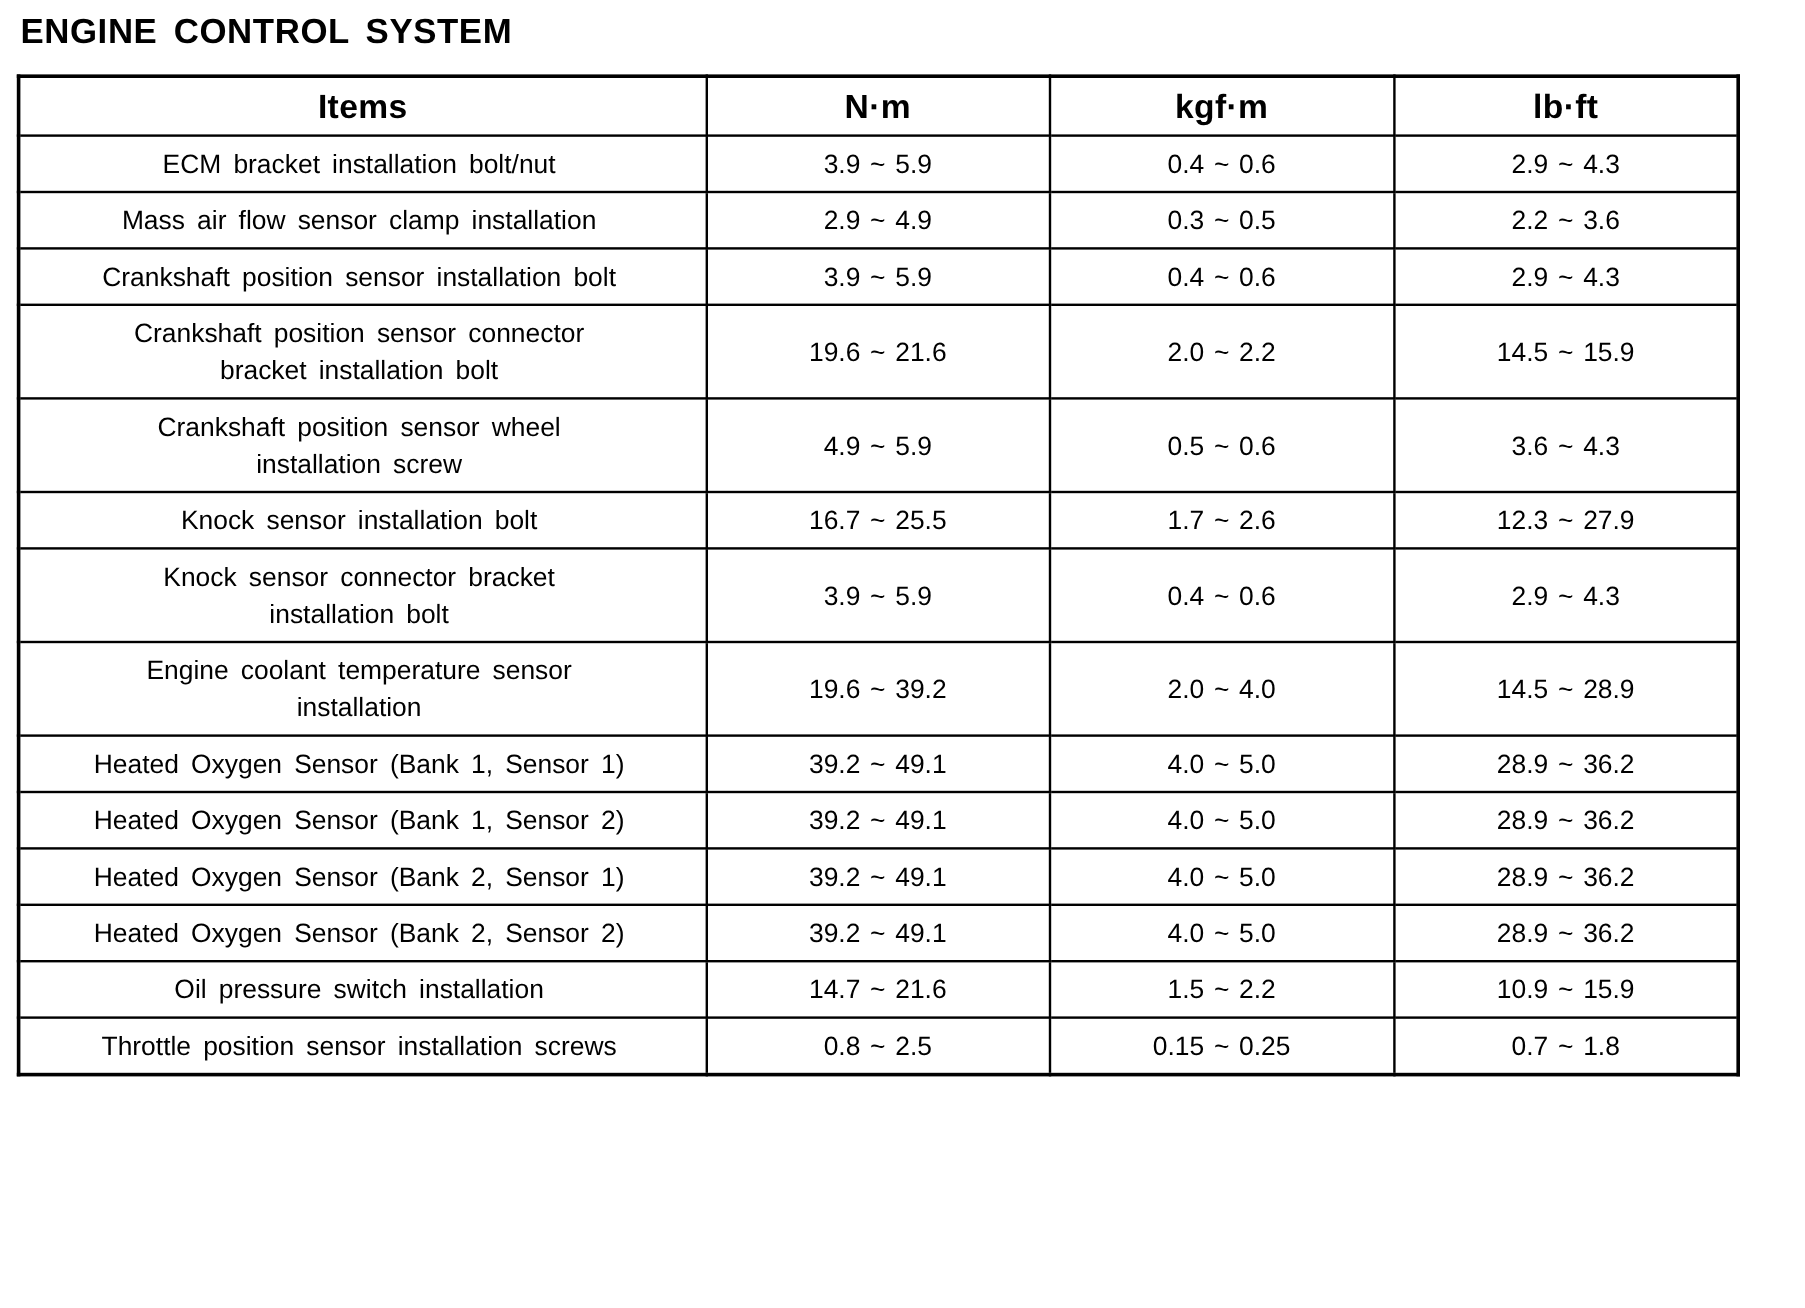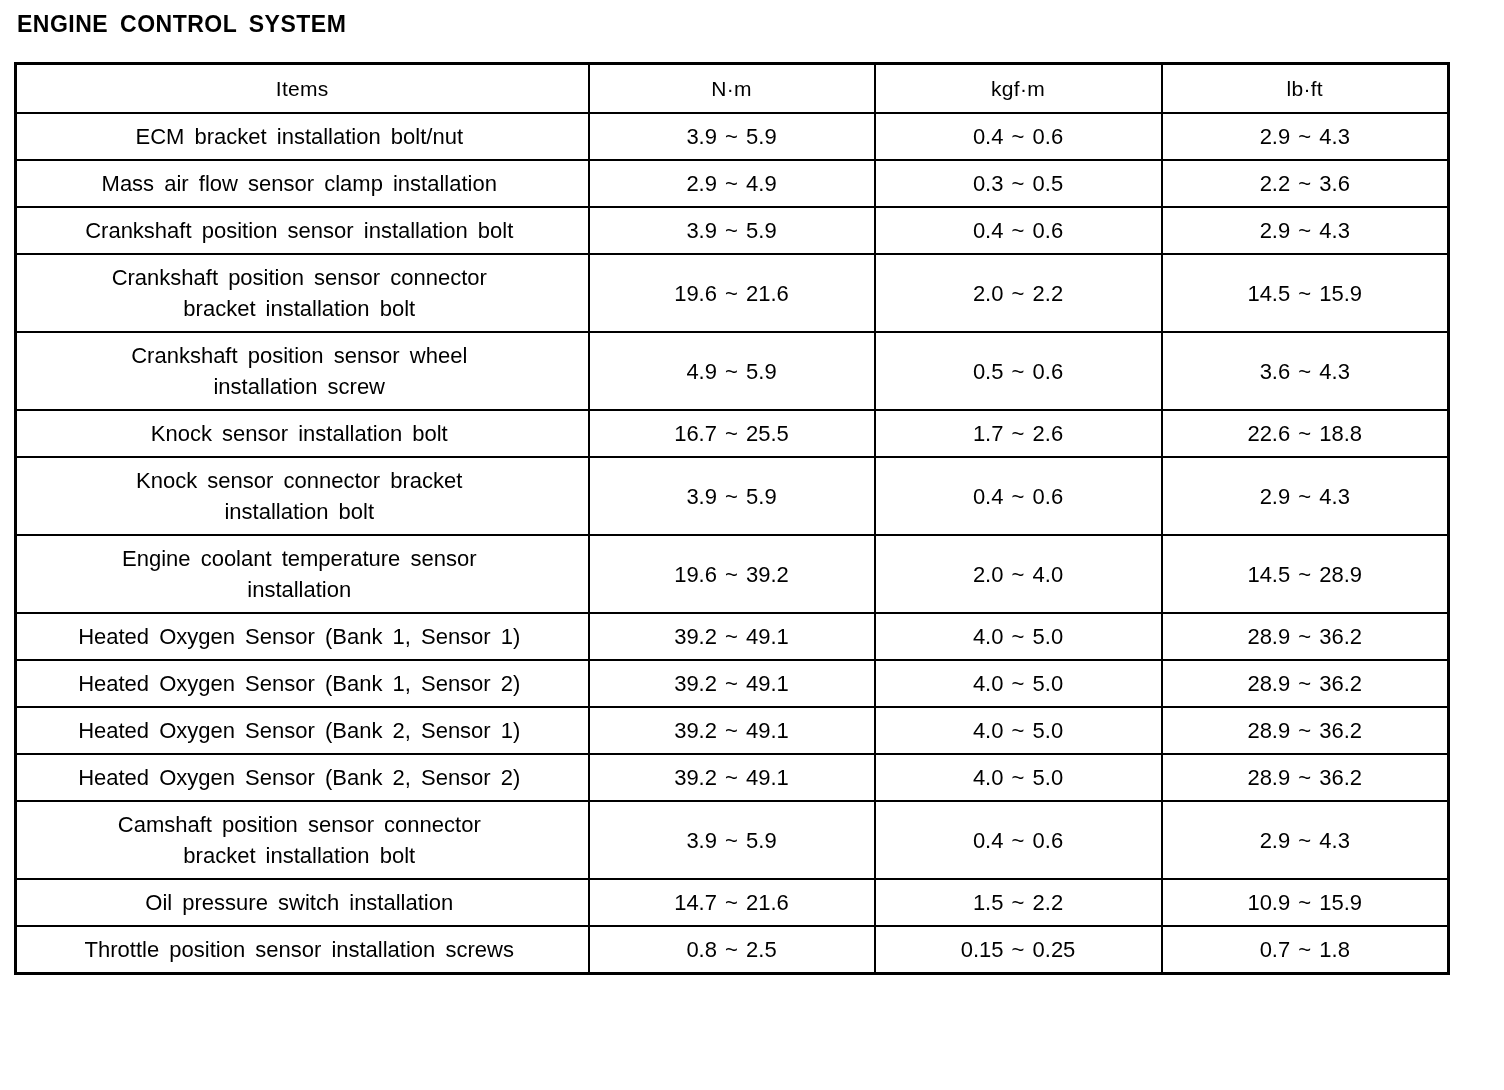--- a/index.html
+++ b/index.html
@@ -18,43 +18,43 @@
     height: 1090px;
     background: var(--paper);
     font-family: "Liberation Sans", sans-serif;
     color: var(--ink);
     overflow: hidden;
   }
   .doc-title {
     position: absolute;
     left: 17px;
     top: 11px;
-    font-size: 23px;
+    font-size: 29px;
     font-weight: bold;
     letter-spacing: 0.5px;
     word-spacing: 5px;
     white-space: nowrap;
   }
   table.spec-table {
     position: absolute;
     left: 14px;
     top: 62px;
     width: 1433px;
     border-collapse: collapse;
     table-layout: fixed;
     border: 3px solid var(--ink);
   }
   .spec-table th,
   .spec-table td {
     border: 2px solid var(--ink);
     vertical-align: middle;
   }
   .spec-table th {
-    font-size: 21px;
-    font-weight: normal;
+    font-size: 28px;
+    font-weight: bold;
     text-align: center;
     padding: 10px 6px;
     line-height: 27px;
     letter-spacing: 0.3px;
   }
   .spec-table td {
     font-size: 22px;
     line-height: 31px;
     padding: 7px 8px;
   }
@@ -126,21 +126,21 @@
       <td class="item-cell">Crankshaft position sensor wheel
 installation screw</td>
       <td class="value-cell">4.9 ~ 5.9</td>
       <td class="value-cell">0.5 ~ 0.6</td>
       <td class="value-cell">3.6 ~ 4.3</td>
     </tr>
         <tr>
       <td class="item-cell">Knock sensor installation bolt</td>
       <td class="value-cell">16.7 ~ 25.5</td>
       <td class="value-cell">1.7 ~ 2.6</td>
-      <td class="value-cell">22.6 ~ 18.8</td>
+      <td class="value-cell">12.3 ~ 27.9</td>
     </tr>
         <tr>
       <td class="item-cell">Knock sensor connector bracket
 installation bolt</td>
       <td class="value-cell">3.9 ~ 5.9</td>
       <td class="value-cell">0.4 ~ 0.6</td>
       <td class="value-cell">2.9 ~ 4.3</td>
     </tr>
         <tr>
       <td class="item-cell">Engine coolant temperature sensor
@@ -167,27 +167,20 @@
       <td class="value-cell">4.0 ~ 5.0</td>
       <td class="value-cell">28.9 ~ 36.2</td>
     </tr>
         <tr>
       <td class="item-cell">Heated Oxygen Sensor (Bank 2, Sensor 2)</td>
       <td class="value-cell">39.2 ~ 49.1</td>
       <td class="value-cell">4.0 ~ 5.0</td>
       <td class="value-cell">28.9 ~ 36.2</td>
     </tr>
         <tr>
-      <td class="item-cell">Camshaft position sensor connector
-bracket installation bolt</td>
-      <td class="value-cell">3.9 ~ 5.9</td>
-      <td class="value-cell">0.4 ~ 0.6</td>
-      <td class="value-cell">2.9 ~ 4.3</td>
-    </tr>
-        <tr>
       <td class="item-cell">Oil pressure switch installation</td>
       <td class="value-cell">14.7 ~ 21.6</td>
       <td class="value-cell">1.5 ~ 2.2</td>
       <td class="value-cell">10.9 ~ 15.9</td>
     </tr>
         <tr>
       <td class="item-cell">Throttle position sensor installation screws</td>
       <td class="value-cell">0.8 ~ 2.5</td>
       <td class="value-cell">0.15 ~ 0.25</td>
       <td class="value-cell">0.7 ~ 1.8</td>

